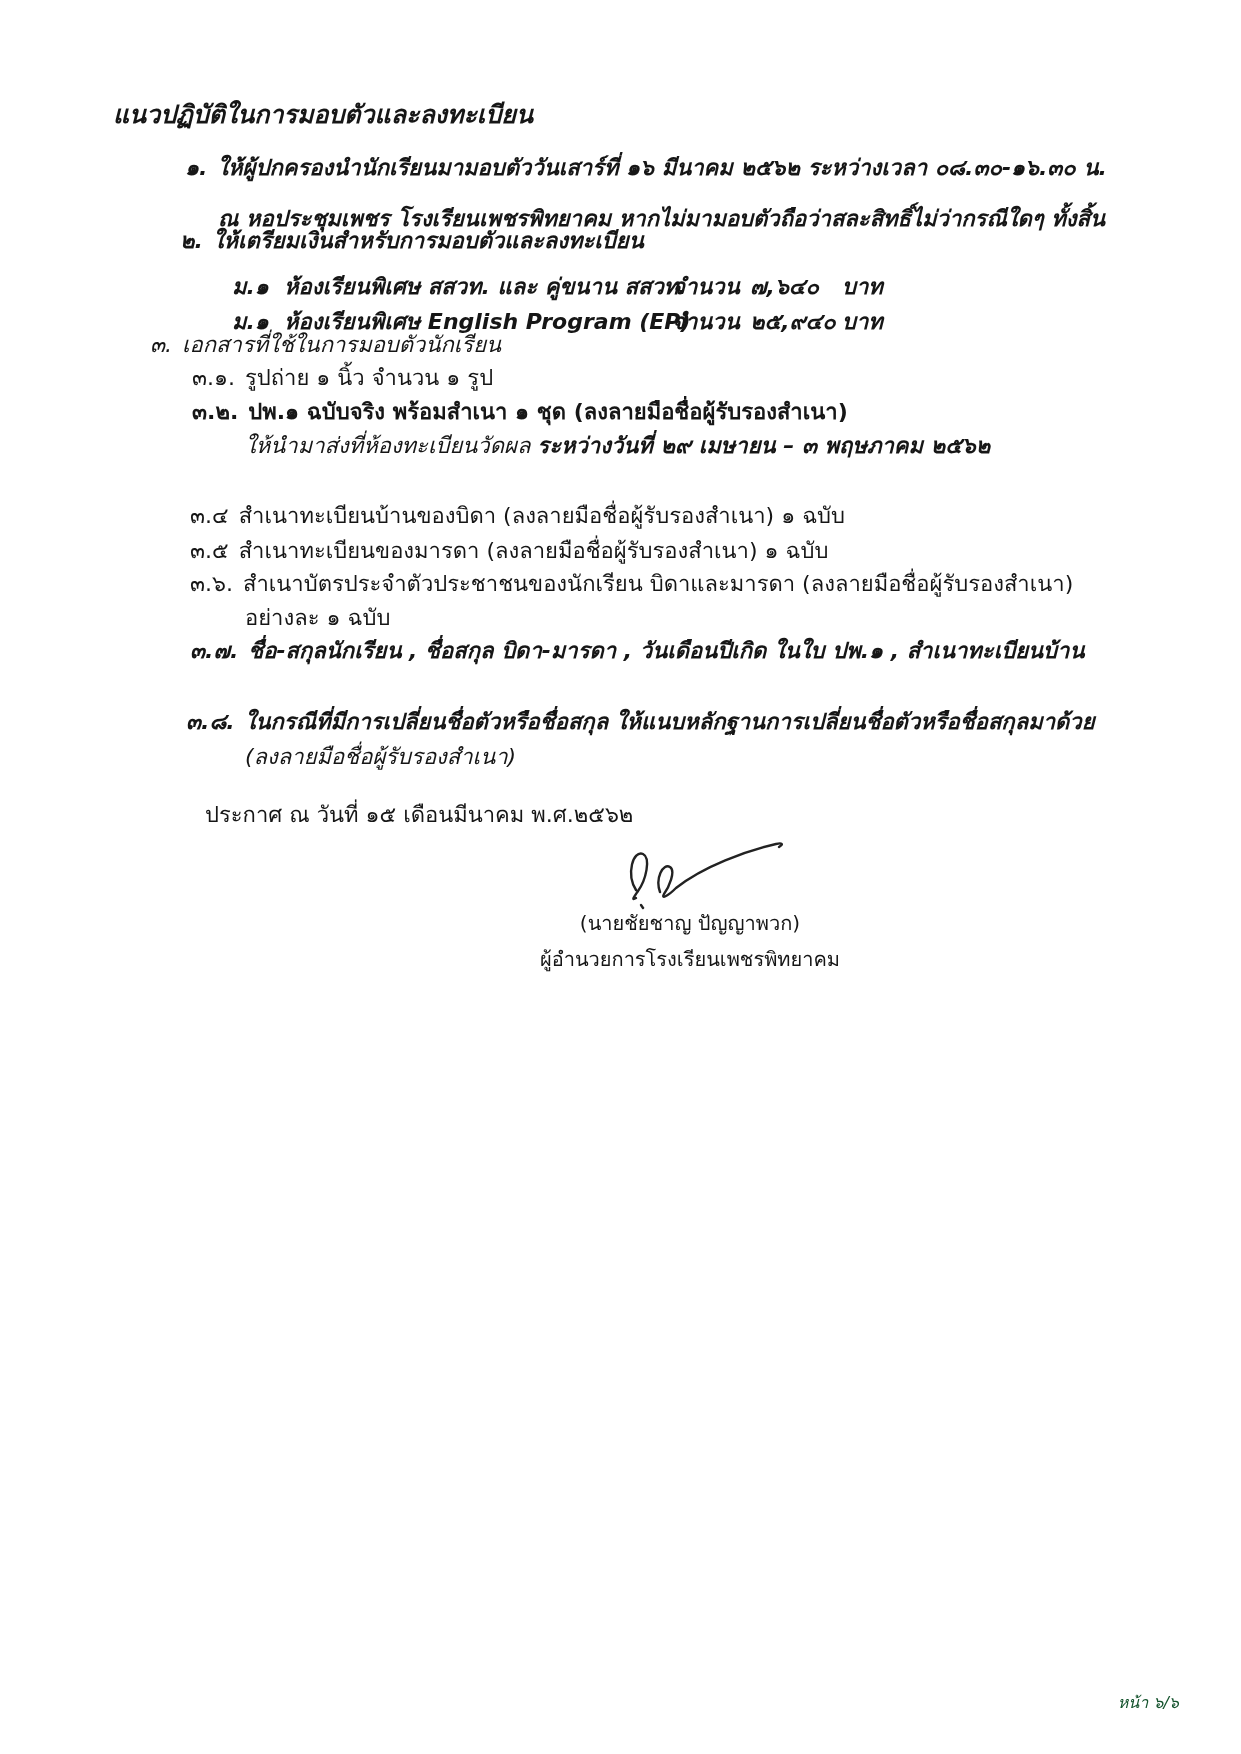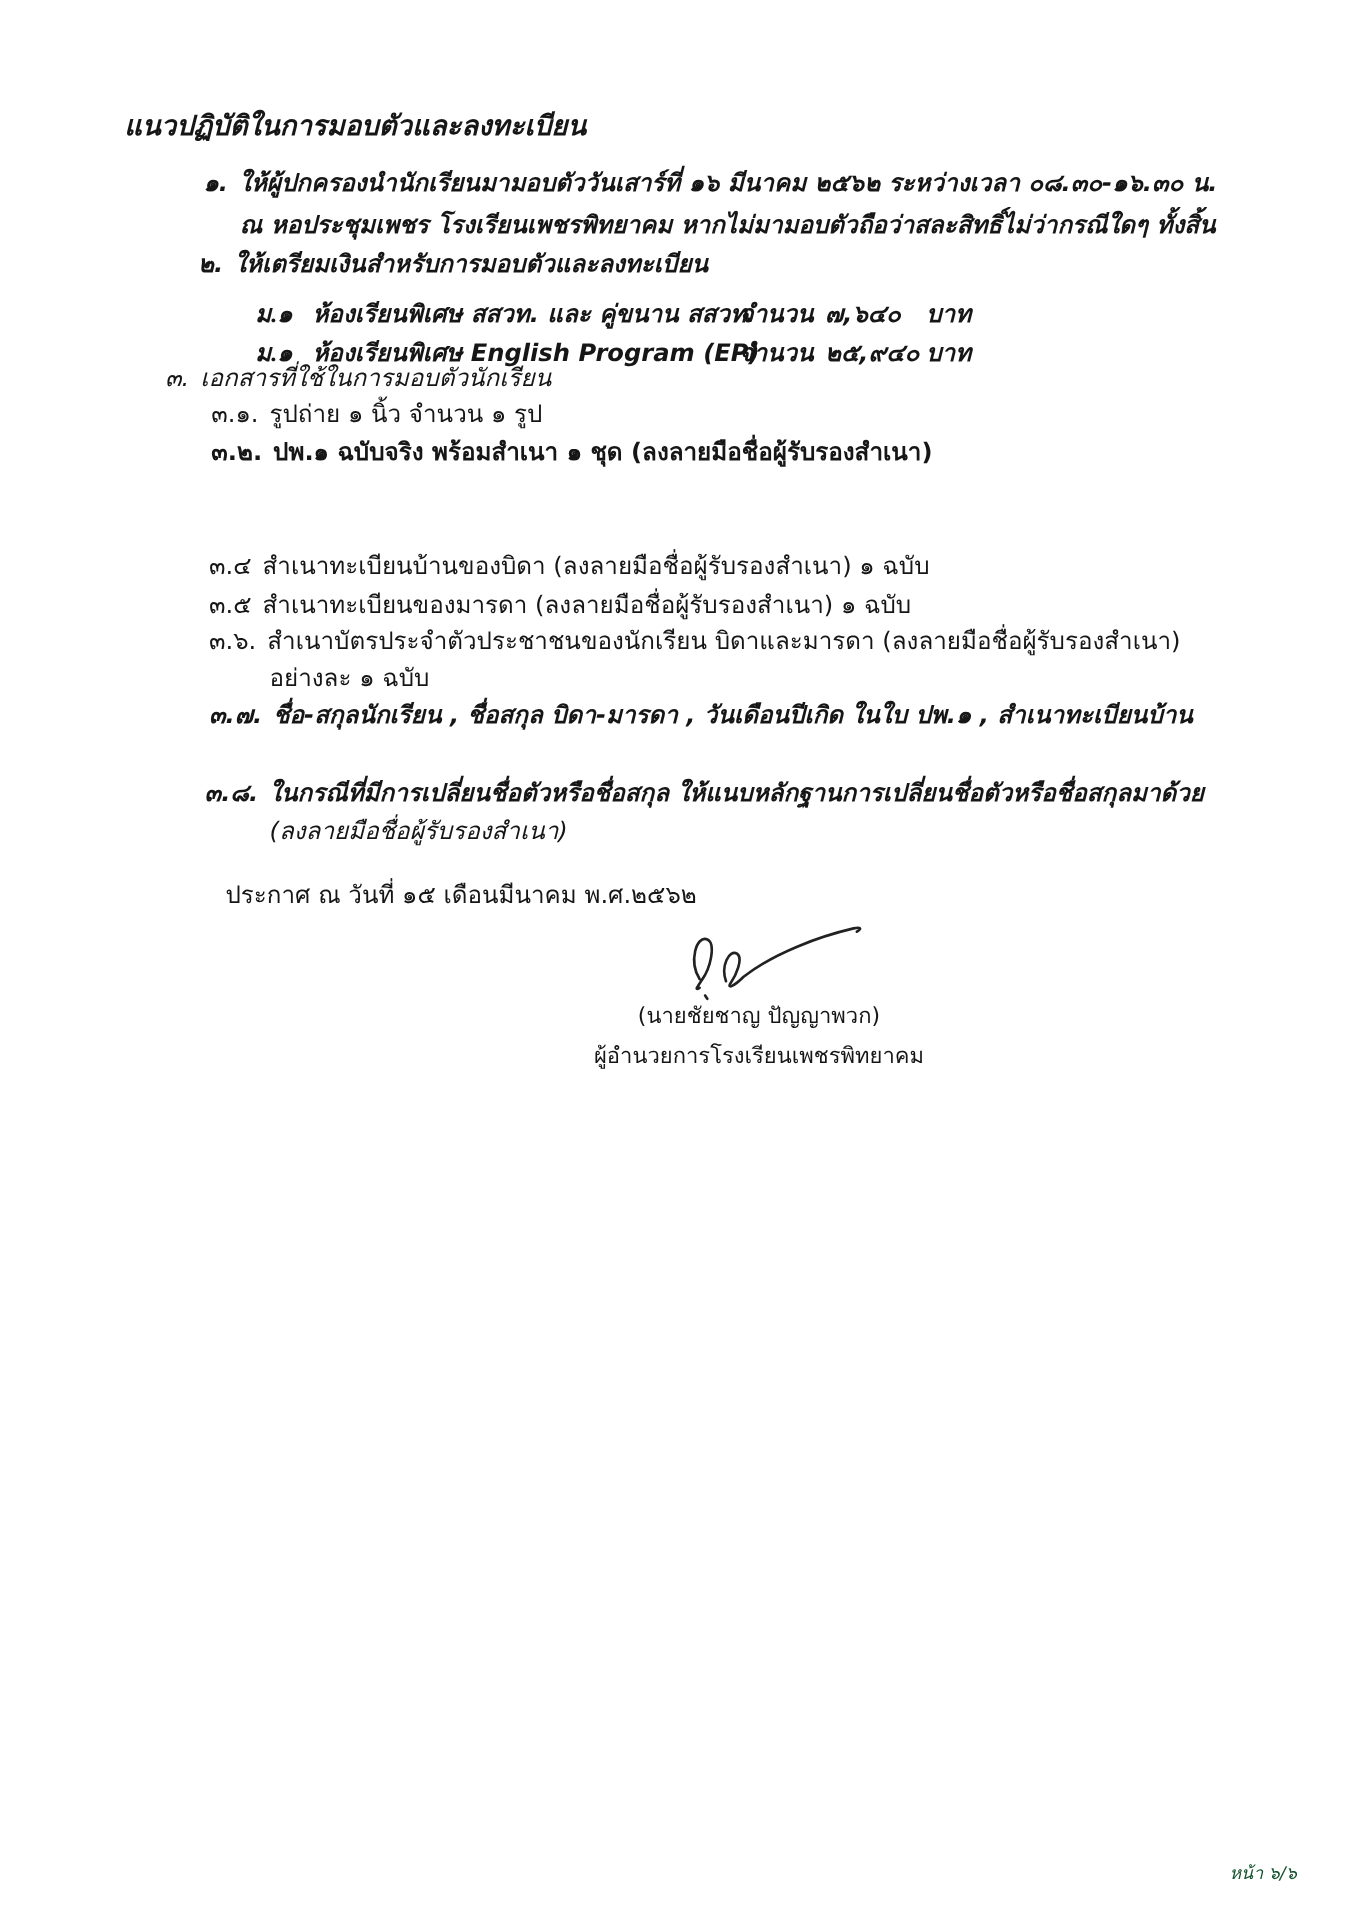--- a/index.html
+++ b/index.html
@@ -10,40 +10,40 @@
     overflow:hidden;
     font-family:"DejaVu Sans", sans-serif;
     color:#161616;
   }
   .line{position:absolute;white-space:nowrap;font-size:22px;line-height:30px;}
   .it{font-style:italic;}
   .b{font-weight:bold;}
   .title{font-size:25px;}
   .num{display:inline-block;margin-right:10px;}
   .feerow{display:flex;align-items:baseline;}
-  .fee-level{width:52px;flex:none;font-family:Liberation Serif, serif;}
+  .fee-level{width:52px;flex:none;}
   .fee-program{width:388px;flex:none;}
   .fee-qty{width:78px;flex:none;margin-top:12px;}
   .fee-amount{width:92px;flex:none;}
   .sig-block{position:absolute;left:500px;top:905px;width:380px;text-align:center;}
   .sig-line{font-size:20px;line-height:36px;white-space:nowrap;}
   .footer{position:absolute;right:62px;top:1690px;font-size:16px;font-style:italic;color:#14532d;}
   svg.signature{position:absolute;left:618px;top:838px;}
 </style>
 </head>
 <body>
 
 <div class="page">
 
   <div class="line title b it" style="left:113px;top:100px;">แนวปฏิบัติในการมอบตัวและลงทะเบียน</div>
 
   <div class="line it b" style="left:185px;top:153px;font-weight:600;">
     <span class="num">๑.</span><span>ให้ผู้ปกครองนำนักเรียนมามอบตัววันเสาร์ที่ ๑๖ มีนาคม ๒๕๖๒ ระหว่างเวลา ๐๘.๓๐-๑๖.๓๐ น.</span>
   </div>
-  <div class="line it" style="left:218px;top:191px;font-weight:600;">ณ หอประชุมเพชร  โรงเรียนเพชรพิทยาคม  หากไม่มามอบตัวถือว่าสละสิทธิ์ไม่ว่ากรณีใดๆ ทั้งสิ้น</div>
+  <div class="line it" style="left:218px;top:204px;font-weight:600;">ณ หอประชุมเพชร  โรงเรียนเพชรพิทยาคม  หากไม่มามอบตัวถือว่าสละสิทธิ์ไม่ว่ากรณีใดๆ ทั้งสิ้น</div>
 
   <div class="line it b" style="left:180px;top:226px;font-weight:600;">
     <span class="num">๒.</span><span>ให้เตรียมเงินสำหรับการมอบตัวและลงทะเบียน</span>
   </div>
 
   <div class="line it feerow" style="left:232px;top:260px;font-weight:600;">
     <span class="fee-level">ม.๑</span>
     <span class="fee-program">ห้องเรียนพิเศษ สสวท. และ คู่ขนาน สสวท.</span>
     <span class="fee-qty">จำนวน</span>
     <span class="fee-amount">๗,๖๔๐</span>
@@ -60,20 +60,23 @@
   <div class="line it" style="left:150px;top:330px;">
     <span class="num">๓.</span><span>เอกสารที่ใช้ในการมอบตัวนักเรียน</span>
   </div>
 
   <div class="line" style="left:192px;top:363px;">
     <span class="num">๓.๑.</span><span>รูปถ่าย ๑ นิ้ว จำนวน ๑ รูป</span>
   </div>
 
   <div class="line b" style="left:192px;top:397px;text-align:center;">
     <span class="num">๓.๒.</span><span>ปพ.๑ ฉบับจริง พร้อมสำเนา ๑ ชุด  (ลงลายมือชื่อผู้รับรองสำเนา)</span>
+  </div>
+  <div class="line it" style="left:245px;top:431px;">
+    <span>ให้นำมาส่งที่ห้องทะเบียนวัดผล </span><span class="b">ระหว่างวันที่ ๒๙ เมษายน – ๓ พฤษภาคม ๒๕๖๒</span>
   </div>
 
 
   <div class="line" style="left:190px;top:501px;">
     <span class="num">๓.๔</span><span>สำเนาทะเบียนบ้านของบิดา (ลงลายมือชื่อผู้รับรองสำเนา)   ๑ ฉบับ</span>
   </div>
 
   <div class="line" style="left:190px;top:536px;">
     <span class="num">๓.๕</span><span>สำเนาทะเบียนของมารดา (ลงลายมือชื่อผู้รับรองสำเนา)   ๑ ฉบับ</span>
   </div>

